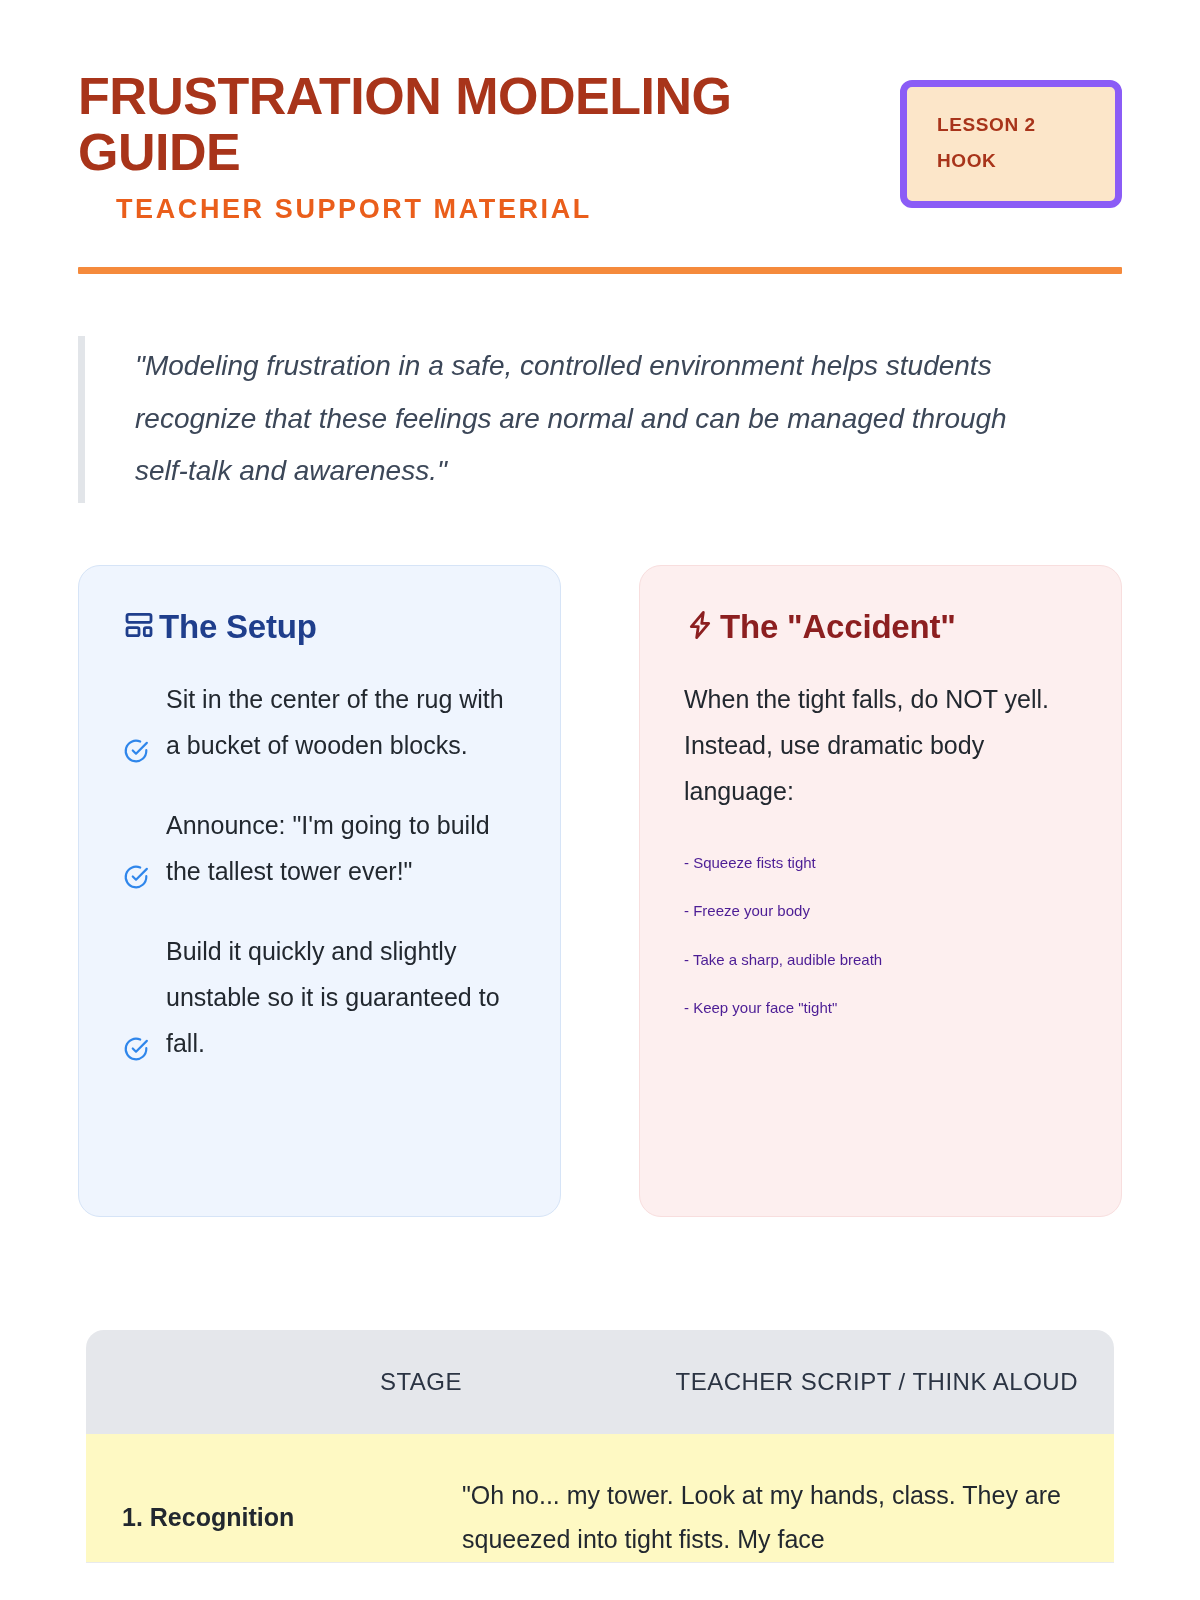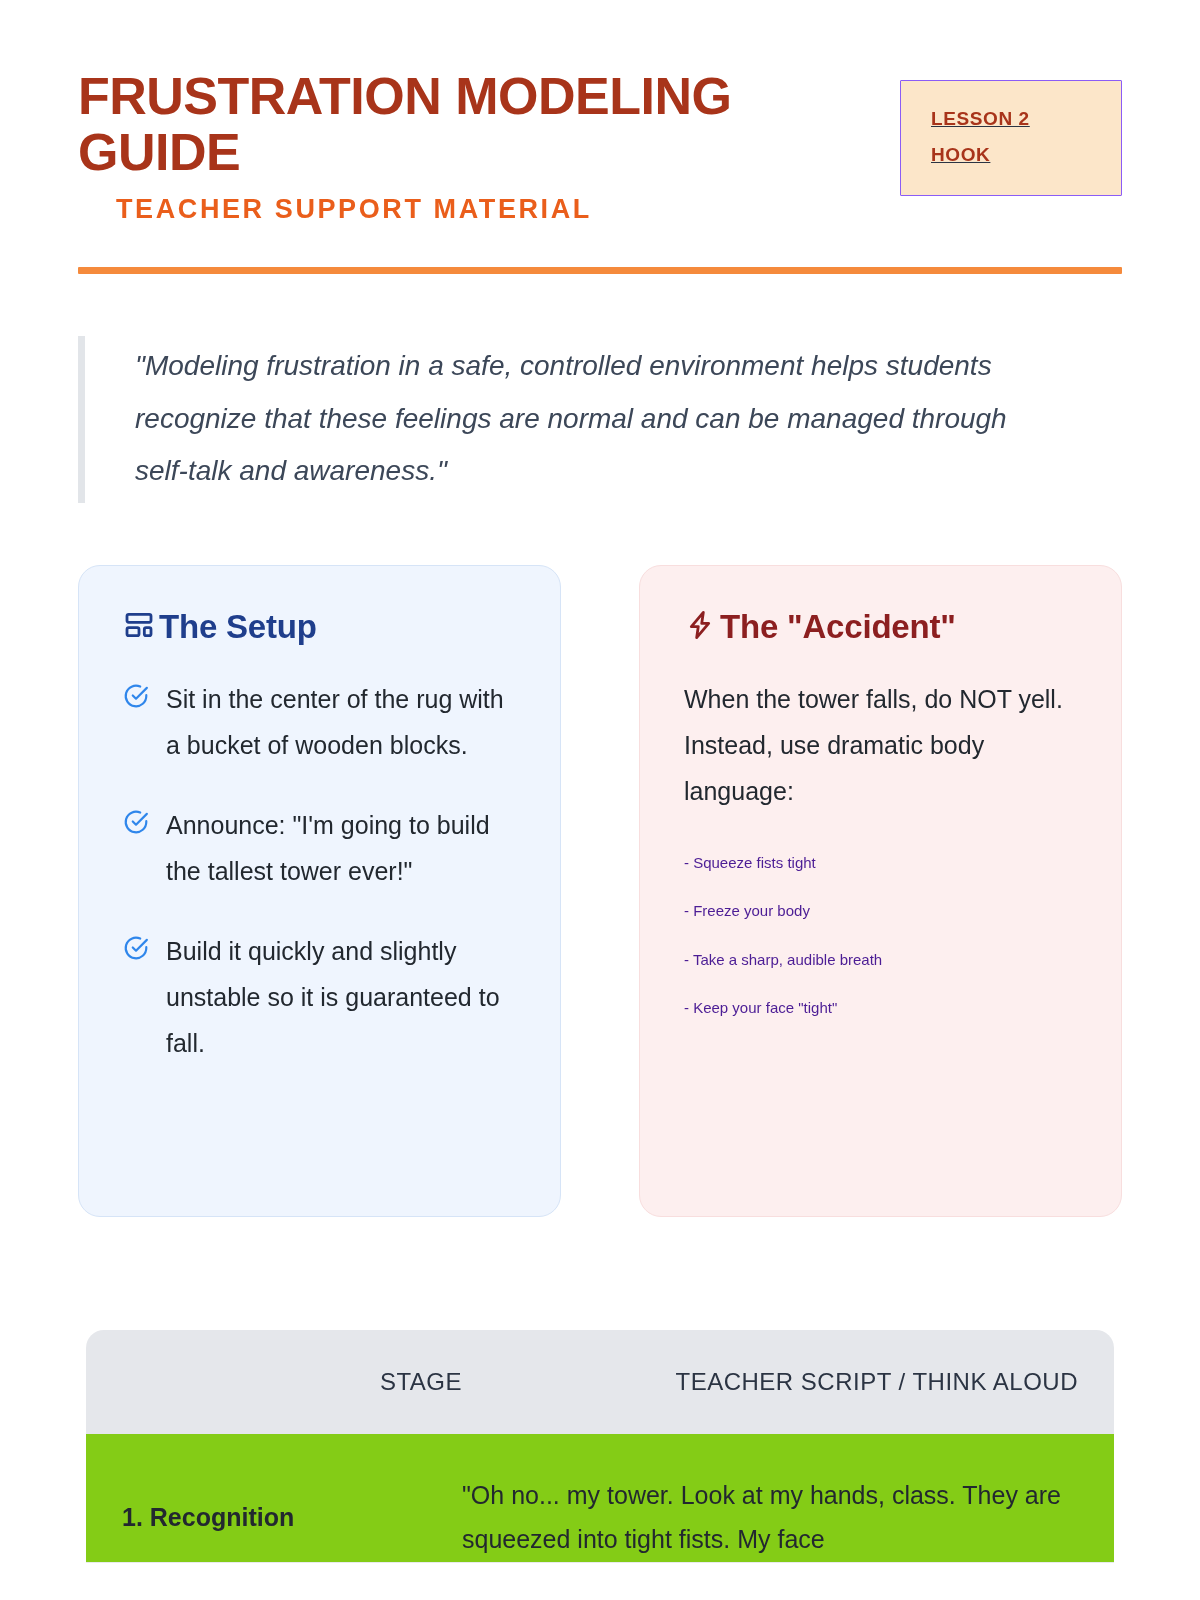--- a/index.html
+++ b/index.html
@@ -49,25 +49,24 @@
     font-weight: 700;
     color: #EA5E1B;
     letter-spacing: 2.6px;
     text-transform: uppercase;
     margin-left: 38px;
   }
 
   .lesson-badge {
     margin-top: 12px;
     background: #FCE6C9;
-    border: 1px solid #8b5cf6;
-    border-radius: 1px;
+    border: 7px solid #8b5cf6;
+    border-radius: 12px;
     padding: 20px 26px 22px 30px;
     min-width: 222px;
-    text-decoration: underline;
   }
 
   .lesson-badge-line {
     font-size: 19px;
     font-weight: 700;
     color: #A8341A;
     letter-spacing: 0.6px;
     line-height: 1.9;
     text-transform: uppercase;
   }
@@ -135,21 +134,21 @@
     letter-spacing: -0.2px;
   }
 
   .card-setup .card-title { color: #1F3E8C; }
   .card-accident .card-title { color: #8C1F20; }
 
   .check-list { list-style: none; }
 
   .check-item {
     display: flex;
-    align-items: flex-start;
+    align-items: flex-end;
     gap: 17px;
     margin-bottom: 34px;
   }
   .check-item:last-child { margin-bottom: 0; }
 
   .check-item .icon {
     flex: 0 0 auto;
     margin-top: 7px;
   }
 
@@ -200,21 +199,21 @@
     font-weight: 400;
     color: #2B3443;
     letter-spacing: 0.5px;
     text-transform: uppercase;
     text-align: right;
   }
 
   .col-stage { flex: 0 0 340px; }
   .col-script { flex: 1 1 auto; }
 
-  .table-body { background: #84cc16; }
+  .table-body { background: #fef9c3; }
 
   .table-row {
     display: flex;
     align-items: center;
     padding: 40px 36px 0 36px;
     border-bottom: 1px solid #E8EAED;
   }
 
   .td {
     font-size: 25px;
@@ -295,21 +294,21 @@
     <div class="card card-accident">
       <div class="card-head">
         <span class="icon">
           <svg width="32" height="32" viewBox="0 0 24 24" fill="none" stroke="#8C1F20" stroke-width="2.1" stroke-linecap="round" stroke-linejoin="round">
             <path d="M14.5 2.5 5.5 13.2h5.2L9.5 21.5l9-10.7h-5.2z"></path>
           </svg>
         </span>
         <span class="card-title">The "Accident"</span>
       </div>
 
-      <p class="accident-lead">When the tower falls, do NOT yell. Instead, use dramatic body language:</p>
+      <p class="accident-lead">When the tight falls, do NOT yell. Instead, use dramatic body language:</p>
 
       <ul class="accident-bullets">
         <li class="accident-bullet">- Squeeze fists tight</li>
         <li class="accident-bullet">- Freeze your body</li>
         <li class="accident-bullet">- Take a sharp, audible breath</li>
         <li class="accident-bullet">- Keep your face "tight"</li>
       </ul>
     </div>
   </div>
 

